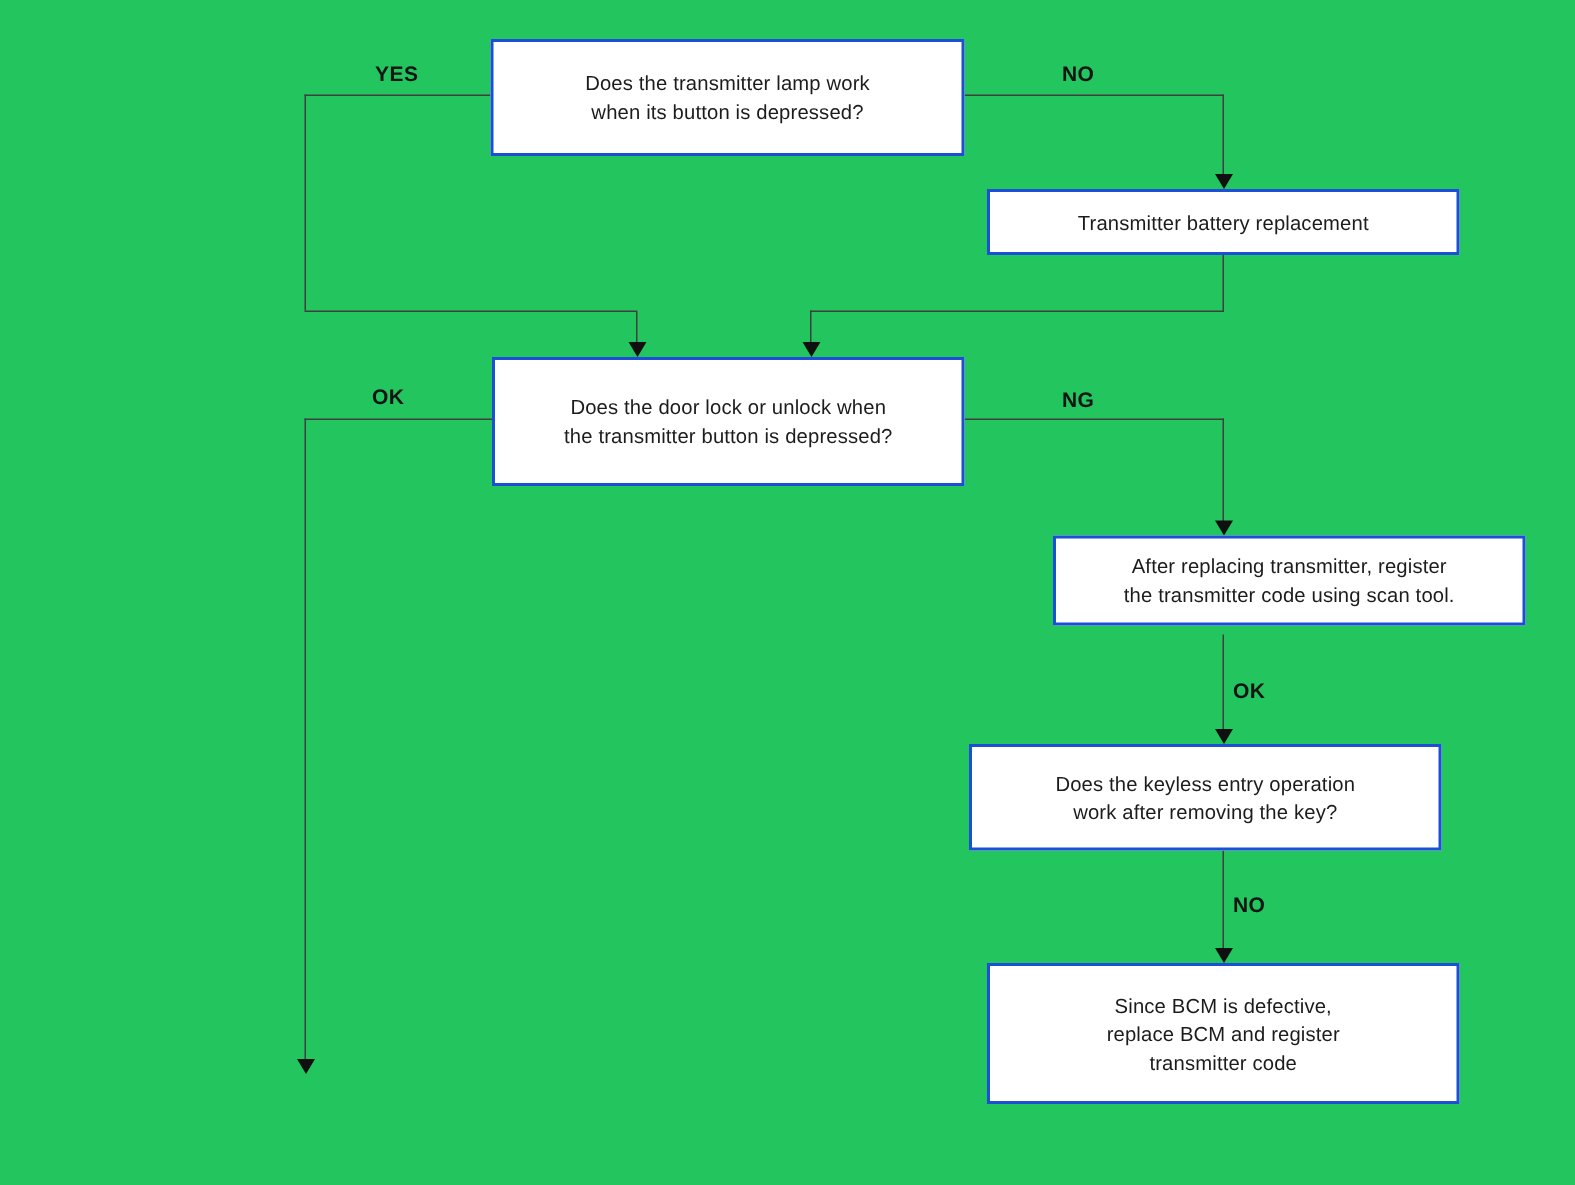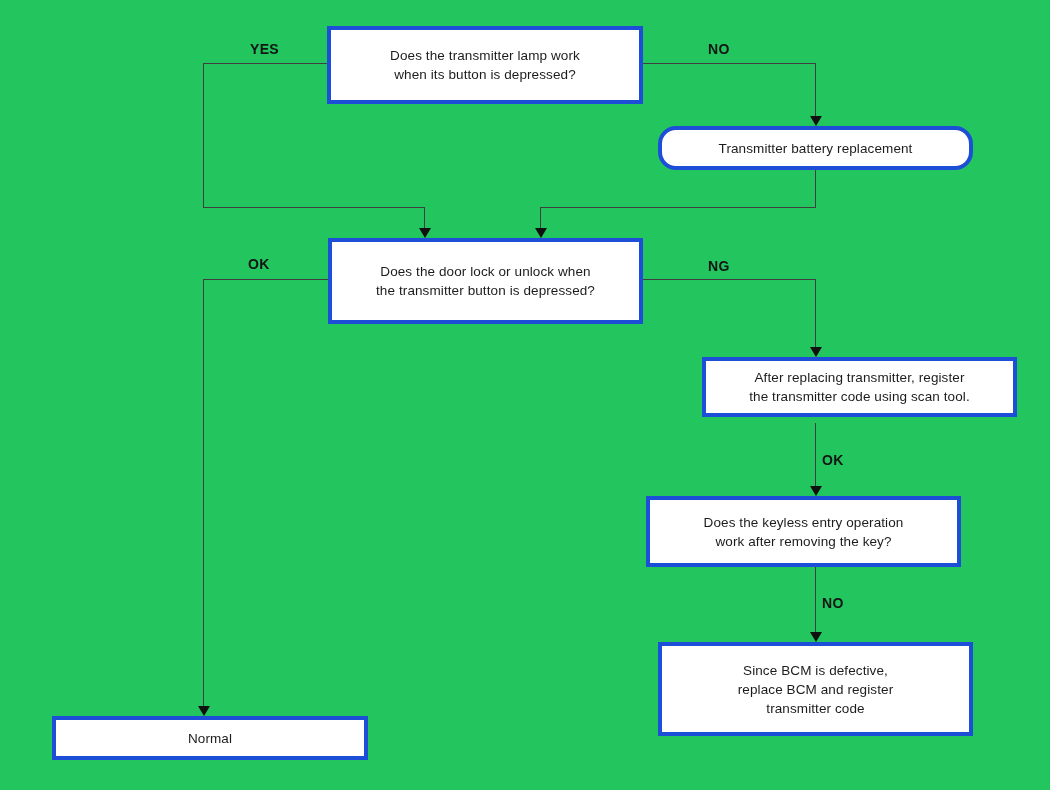--- a/index.html
+++ b/index.html
@@ -10,21 +10,21 @@
   }
   .canvas {
     position: relative;
     width: 1050px; height: 790px;
     background: #22c55e;
     overflow: hidden;
   }
   .node {
     position: absolute;
     background: #ffffff;
-    border: 4px solid #1d4ed8;
+    border: 2px solid #1d4ed8;
     display: flex;
     align-items: center;
     justify-content: center;
     text-align: center;
   }
   .node-text {
     white-space: pre-line;
     font-size: 13.5px;
     line-height: 19px;
     color: #1c1c1c;
@@ -91,21 +91,21 @@
   <div class="edge-label" style="left:248px; top:256px;">OK</div>
   <div class="edge-label" style="left:708px; top:258px;">NG</div>
   <div class="edge-label" style="left:822px; top:452px;">OK</div>
   <div class="edge-label" style="left:822px; top:595px;">NO</div>
 
   <div class="node" style="left:327px; top:26px;  width:316px; height:78px;">
     <span class="node-text">Does the transmitter lamp work
 when its button is depressed?</span>
   </div>
 
-  <div class="node" style="left:658px; top:126px; width:315px; height:44px;border-radius:18px;">
+  <div class="node" style="left:658px; top:126px; width:315px; height:44px;">
     <span class="node-text">Transmitter battery replacement</span>
   </div>
 
   <div class="node" style="left:328px; top:238px; width:315px; height:86px;">
     <span class="node-text">Does the door lock or unlock when
 the transmitter button is depressed?</span>
   </div>
 
   <div class="node" style="left:658px; top:357px; width:315px; height:60px;margin-left:44px;">
     <span class="node-text">After replacing transmitter, register
@@ -116,17 +116,14 @@
     <span class="node-text">Does the keyless entry operation
 work after removing the key?</span>
   </div>
 
   <div class="node" style="left:658px; top:642px; width:315px; height:94px;">
     <span class="node-text">Since BCM is defective,
 replace BCM and register
 transmitter code</span>
   </div>
 
-  <div class="node" style="left:52px;  top:716px; width:316px; height:44px;">
-    <span class="node-text">Normal</span>
-  </div>
 
 </div>
 
 </body></html>

